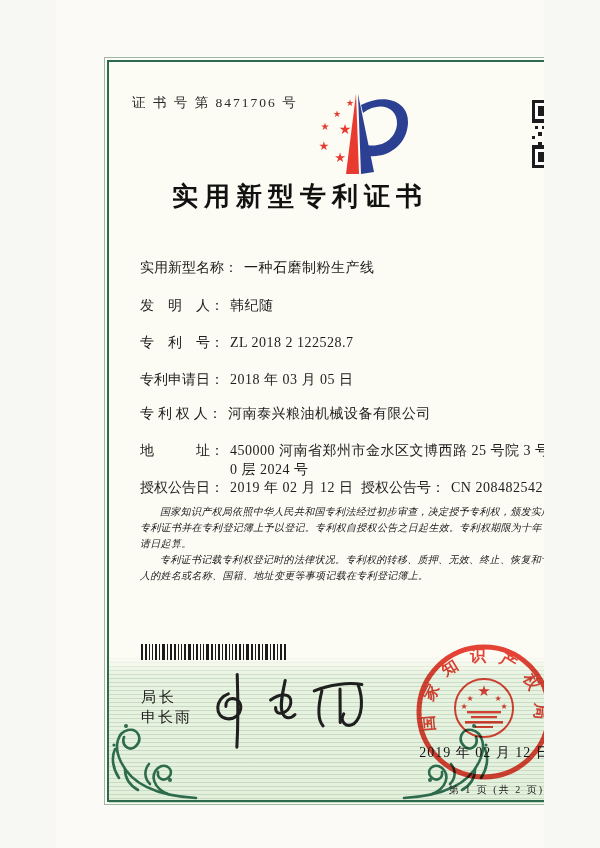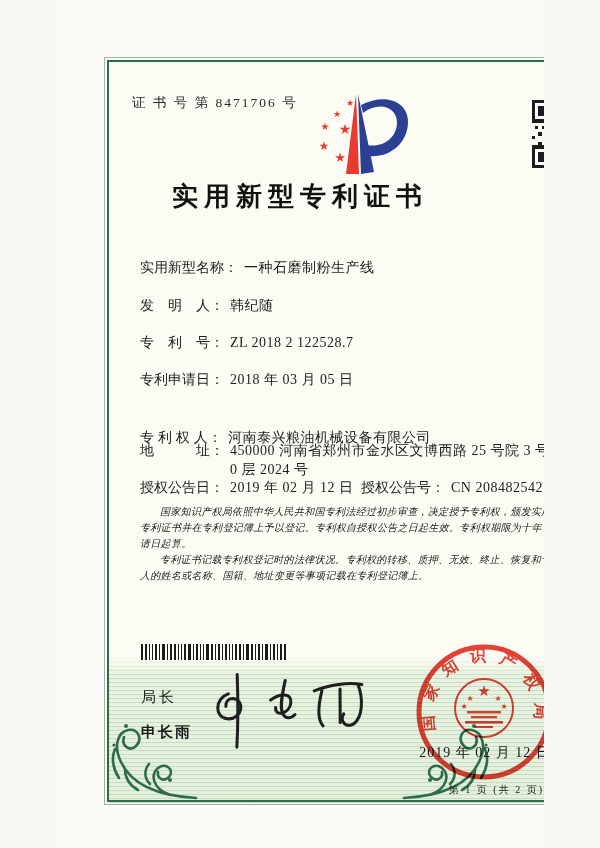--- a/index.html
+++ b/index.html
@@ -30,21 +30,21 @@
   .flabel{flex:0 0 82px;text-align:justify;text-align-last:justify;text-justify:inter-character;
     white-space:pre;letter-spacing:0;}
   .fvalue{margin-left:6px;letter-spacing:.5px;}
   .fvalue.addr{max-width:352px;word-break:break-all;}
   .grant2{position:absolute;left:221px;top:0;display:flex;}
   .paras{position:absolute;left:84px;top:504px;width:438px;font-size:10px;line-height:16px;
     font-style:italic;color:#222;}
   .paras p{margin:0;text-indent:2em;letter-spacing:.3px;}
   .barcode{position:absolute;left:85px;top:644px;width:147px;height:16px;}
   .director{position:absolute;left:85px;top:688px;font-size:15px;letter-spacing:3px;color:#1c1c1c;z-index:3;}
-  .director .name{margin-top:16px;letter-spacing:2px;font-weight:bold;}
+  .director .name{margin-top:1px;letter-spacing:2px;}
   .signature{position:absolute;left:148px;top:664px;width:172px;height:88px;z-index:3;transform:rotate(-2deg);}
   .seal{position:absolute;left:357px;top:641px;width:142px;height:142px;z-index:2;
     mix-blend-mode:multiply;opacity:.95;}
   .seal-date{position:absolute;left:356px;top:744px;width:146px;text-align:center;z-index:4;
     font-size:14px;letter-spacing:1px;color:#151515;}
   .page-no{position:absolute;left:0;right:0;top:783px;text-align:right;font-size:10px;
     letter-spacing:2px;color:#222;z-index:3;}
   .back-note{position:absolute;left:0;right:0;top:816px;text-align:center;font-size:13.5px;
     font-style:italic;letter-spacing:2px;color:#222;}
   .flourish{position:absolute;bottom:46px;width:92px;height:112px;z-index:2;}
@@ -143,21 +143,21 @@
       <span class="fvalue">韩纪随</span>
     </div>
     <div class="frow" style="top:333px">
       <span class="flabel">专　利　号：</span>
       <span class="fvalue">ZL 2018 2 122528.7</span>
     </div>
     <div class="frow" style="top:370px">
       <span class="flabel">专利申请日：</span>
       <span class="fvalue">2018 年 03 月 05 日</span>
     </div>
-    <div class="frow" style="top:428px">
+    <div class="frow" style="top:404px">
       <span class="flabel">专 利 权 人：</span>
       <span class="fvalue">河南泰兴粮油机械设备有限公司</span>
     </div>
     <div class="frow" style="top:441px">
       <span class="flabel">地　　　址：</span>
       <span class="fvalue addr">450000 河南省郑州市金水区文博西路 25 号院 3 号楼 20 层 2024 号</span>
     </div>
     <div class="frow" style="top:478px;width:440px">
       <span class="flabel">授权公告日：</span>
       <span class="fvalue">2019 年 02 月 12 日</span>

